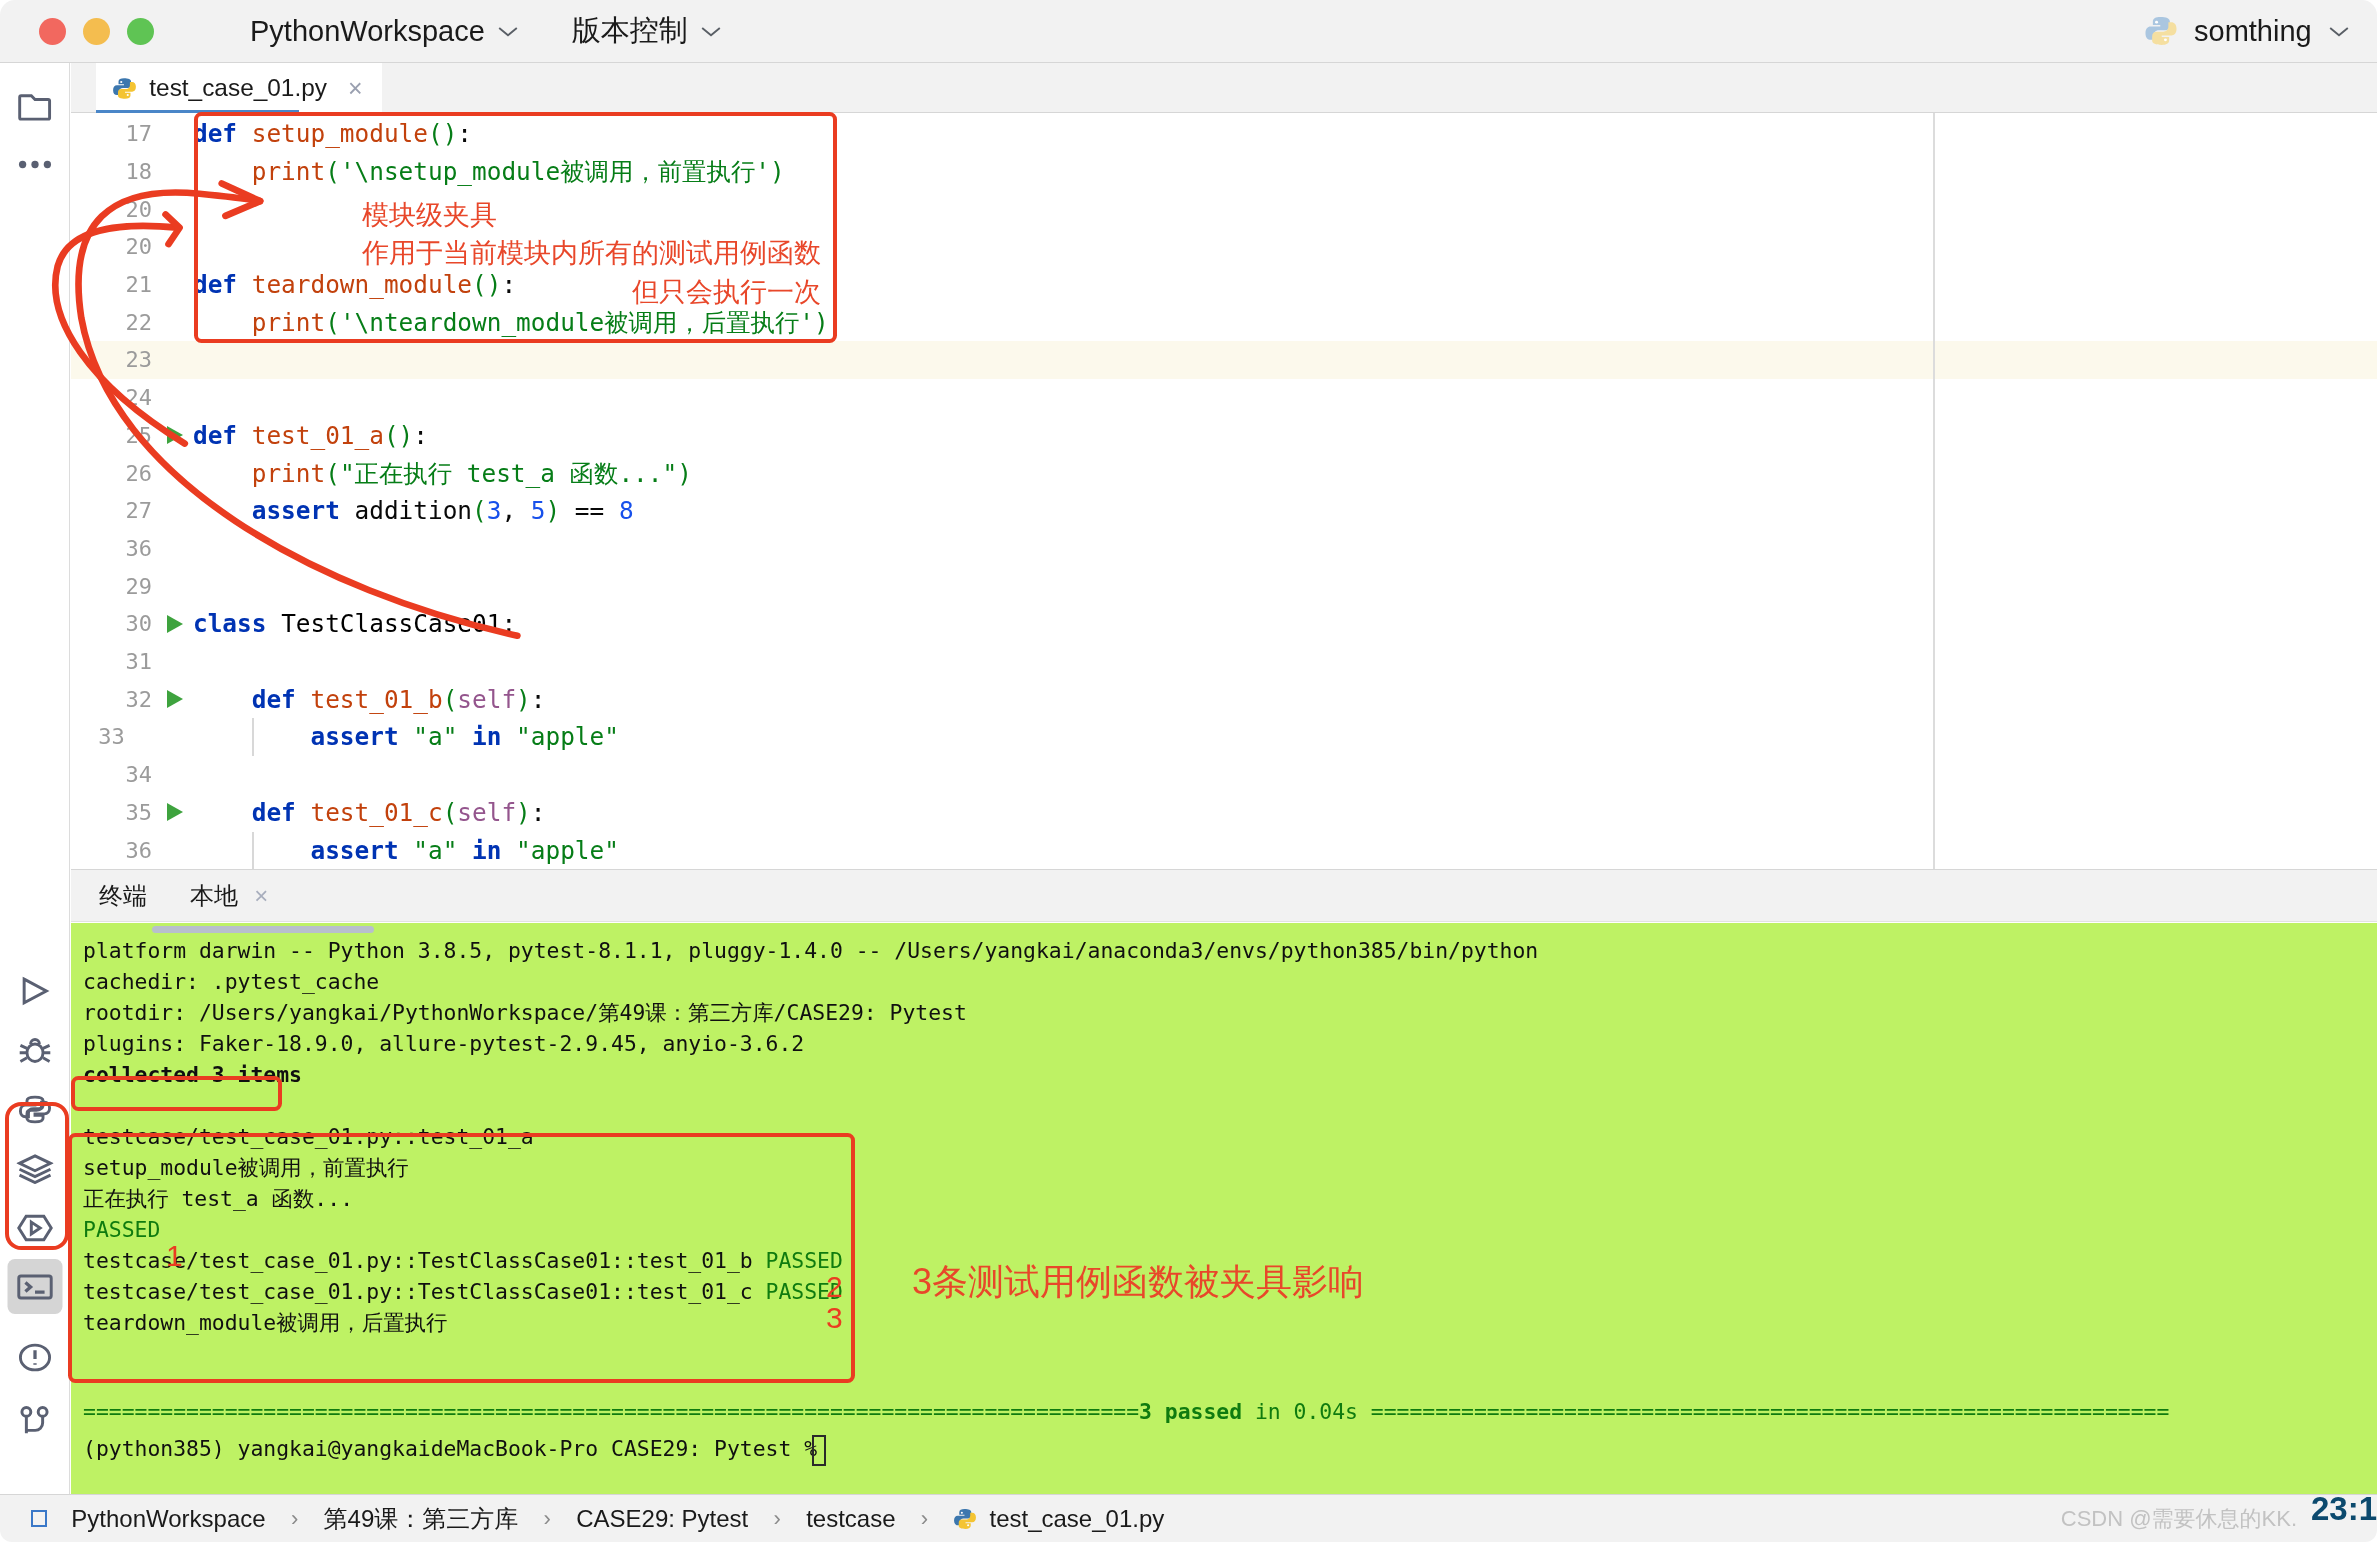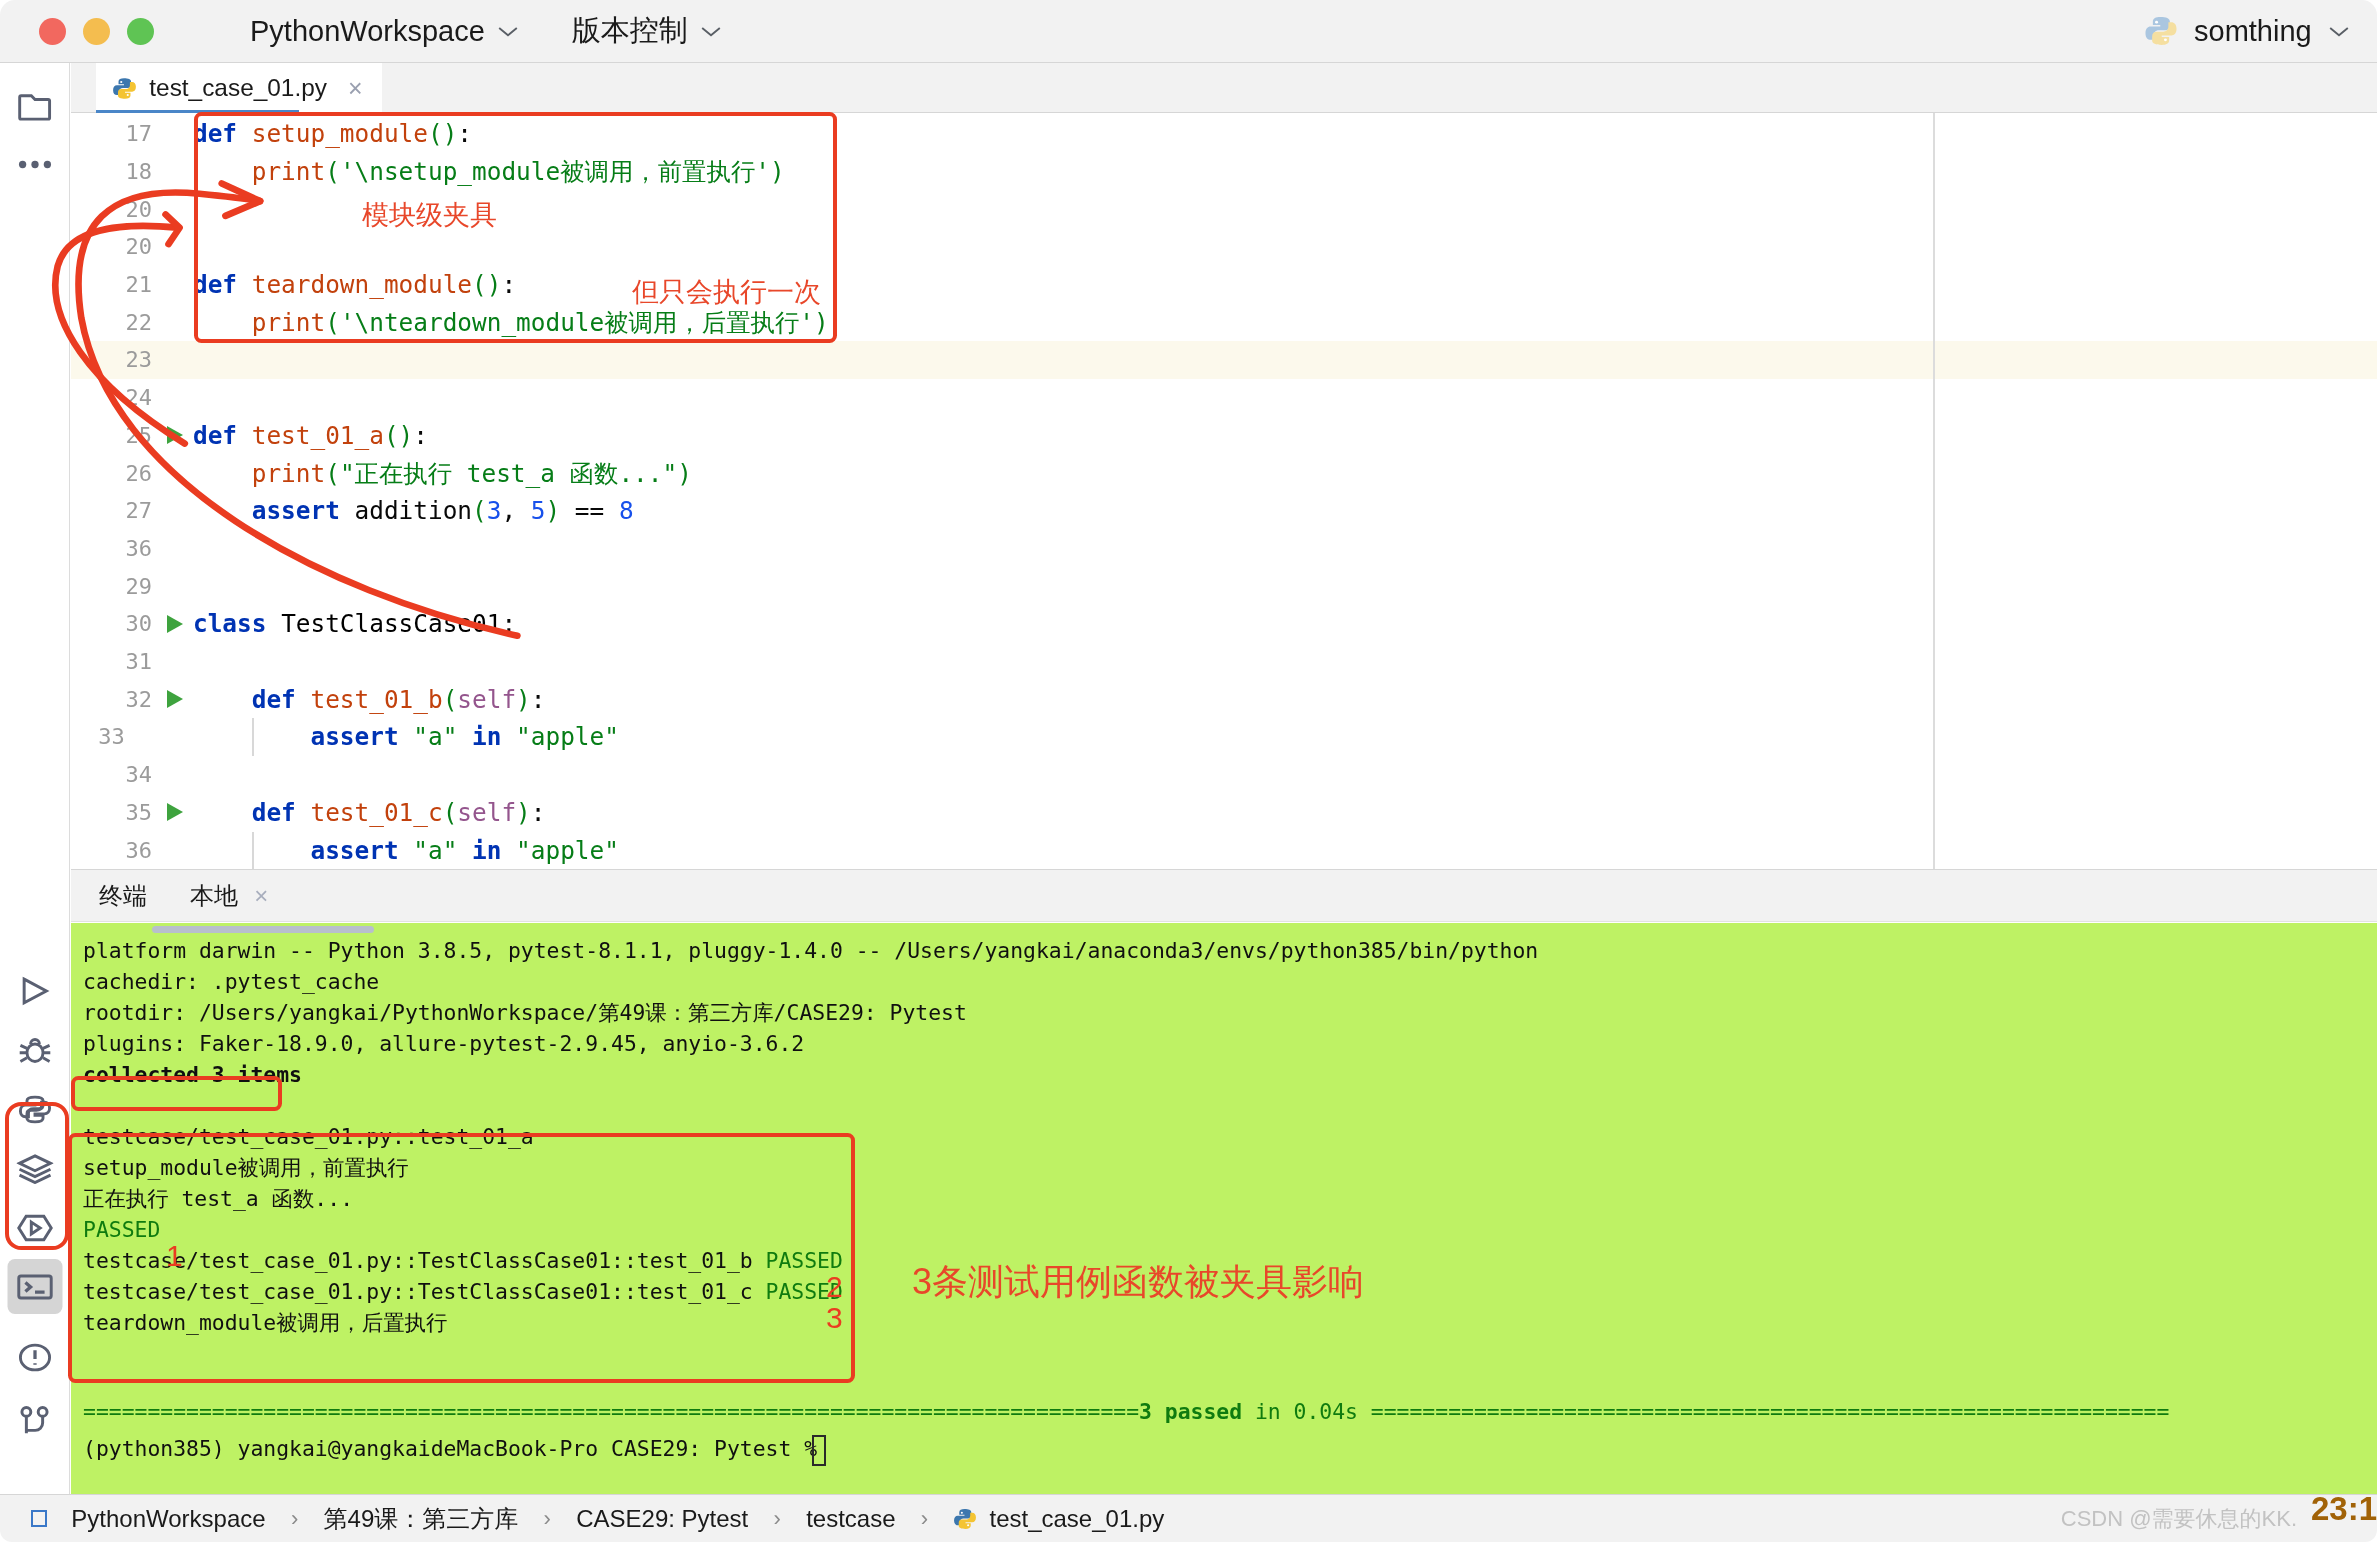--- a/index.html
+++ b/index.html
@@ -221,21 +221,21 @@
     border: 2.2px solid #3a78c8;
     margin-right: 12px;
   }
   .watermark {
     position: absolute; right: 80px; top: 1504px;
     font-size: 22px; color: #c2c2c2;
     font-family: "Liberation Sans", sans-serif;
   }
   .clock {
     position: absolute; right: 0px; top: 1490px;
-    font-size: 33px; color: #a16207; font-weight: bold;
+    font-size: 33px; color: #0c4a6e; font-weight: bold;
   }
 </style>
 </head>
 <body>
 
 <div id="app">
 
   <div class="titlebar">
     <div class="traffic">
       <div class="dot red"></div>
@@ -450,20 +450,21 @@
 
   <div class="redbox" style="left:194px; top:112px; width:643px; height:231px;"></div>
 
   <div class="redbox" style="left:71px; top:1076px; width:211px; height:35px;"></div>
 
   <div class="redbox" style="left:68px; top:1133px; width:787px; height:250px;"></div>
 
   <div class="redbox" style="left:5.2px; top:1102px; width:64px; height:148px; border-radius:16.3px;"></div>
 
   <div class="redtext" style="left:362px; top:197px;">模块级夹具</div>
+  <div class="redtext" style="left:362px; top:235px;">作用于当前模块内所有的测试用例函数</div>
   <div class="redtext" style="left:632px; top:274px;">但只会执行一次</div>
   <div class="redtext" style="left:912px; top:1258px; font-size:36px;text-align:right;">3条测试用例函数被夹具影响</div>
 
   <div class="rednum" style="left:166px; top:1239px;">1</div>
   <div class="rednum" style="left:826px; top:1270px;">2</div>
   <div class="rednum" style="left:826px; top:1301px;">3</div>
 
   <svg class="overlay-svg" viewBox="0 0 3216 2086" width="2377" height="1542">
 
     <path d="M700 860 C 430 800, 150 650, 110 430 C 90 300, 150 250, 270 262 C 300 265, 330 268, 352 272" stroke="#ea3c21" stroke-width="9" fill="none" stroke-linecap="round"></path>

